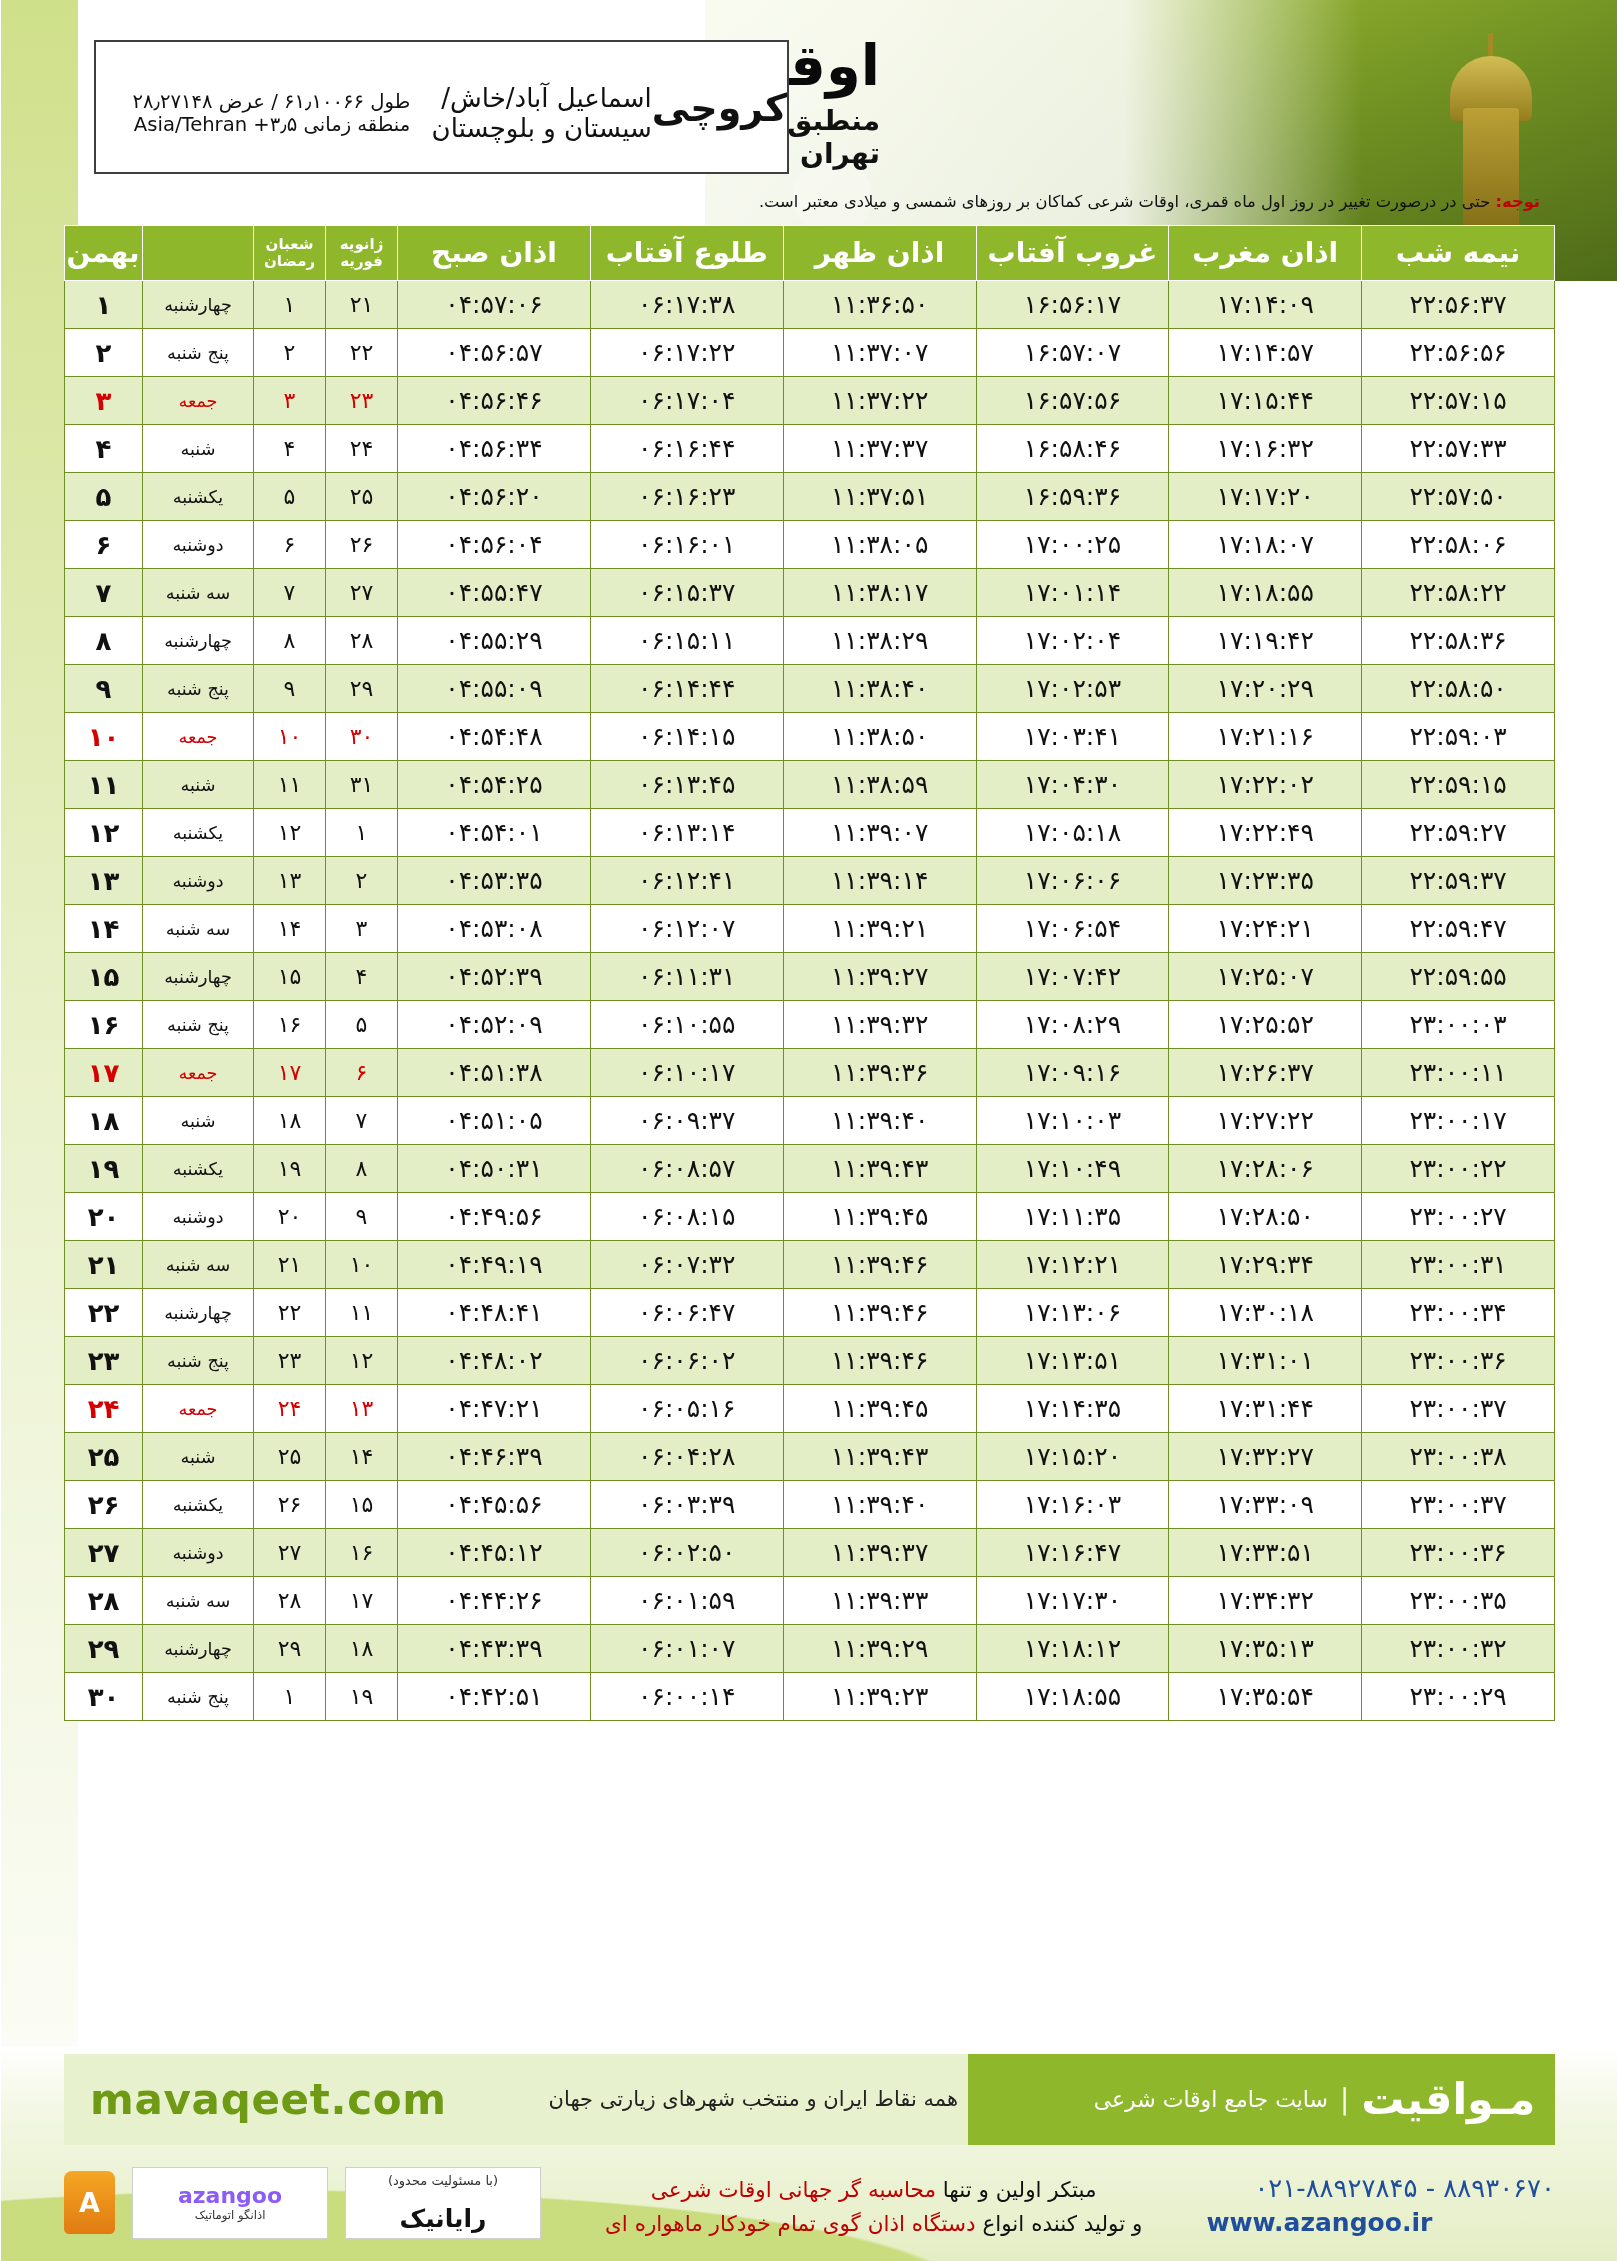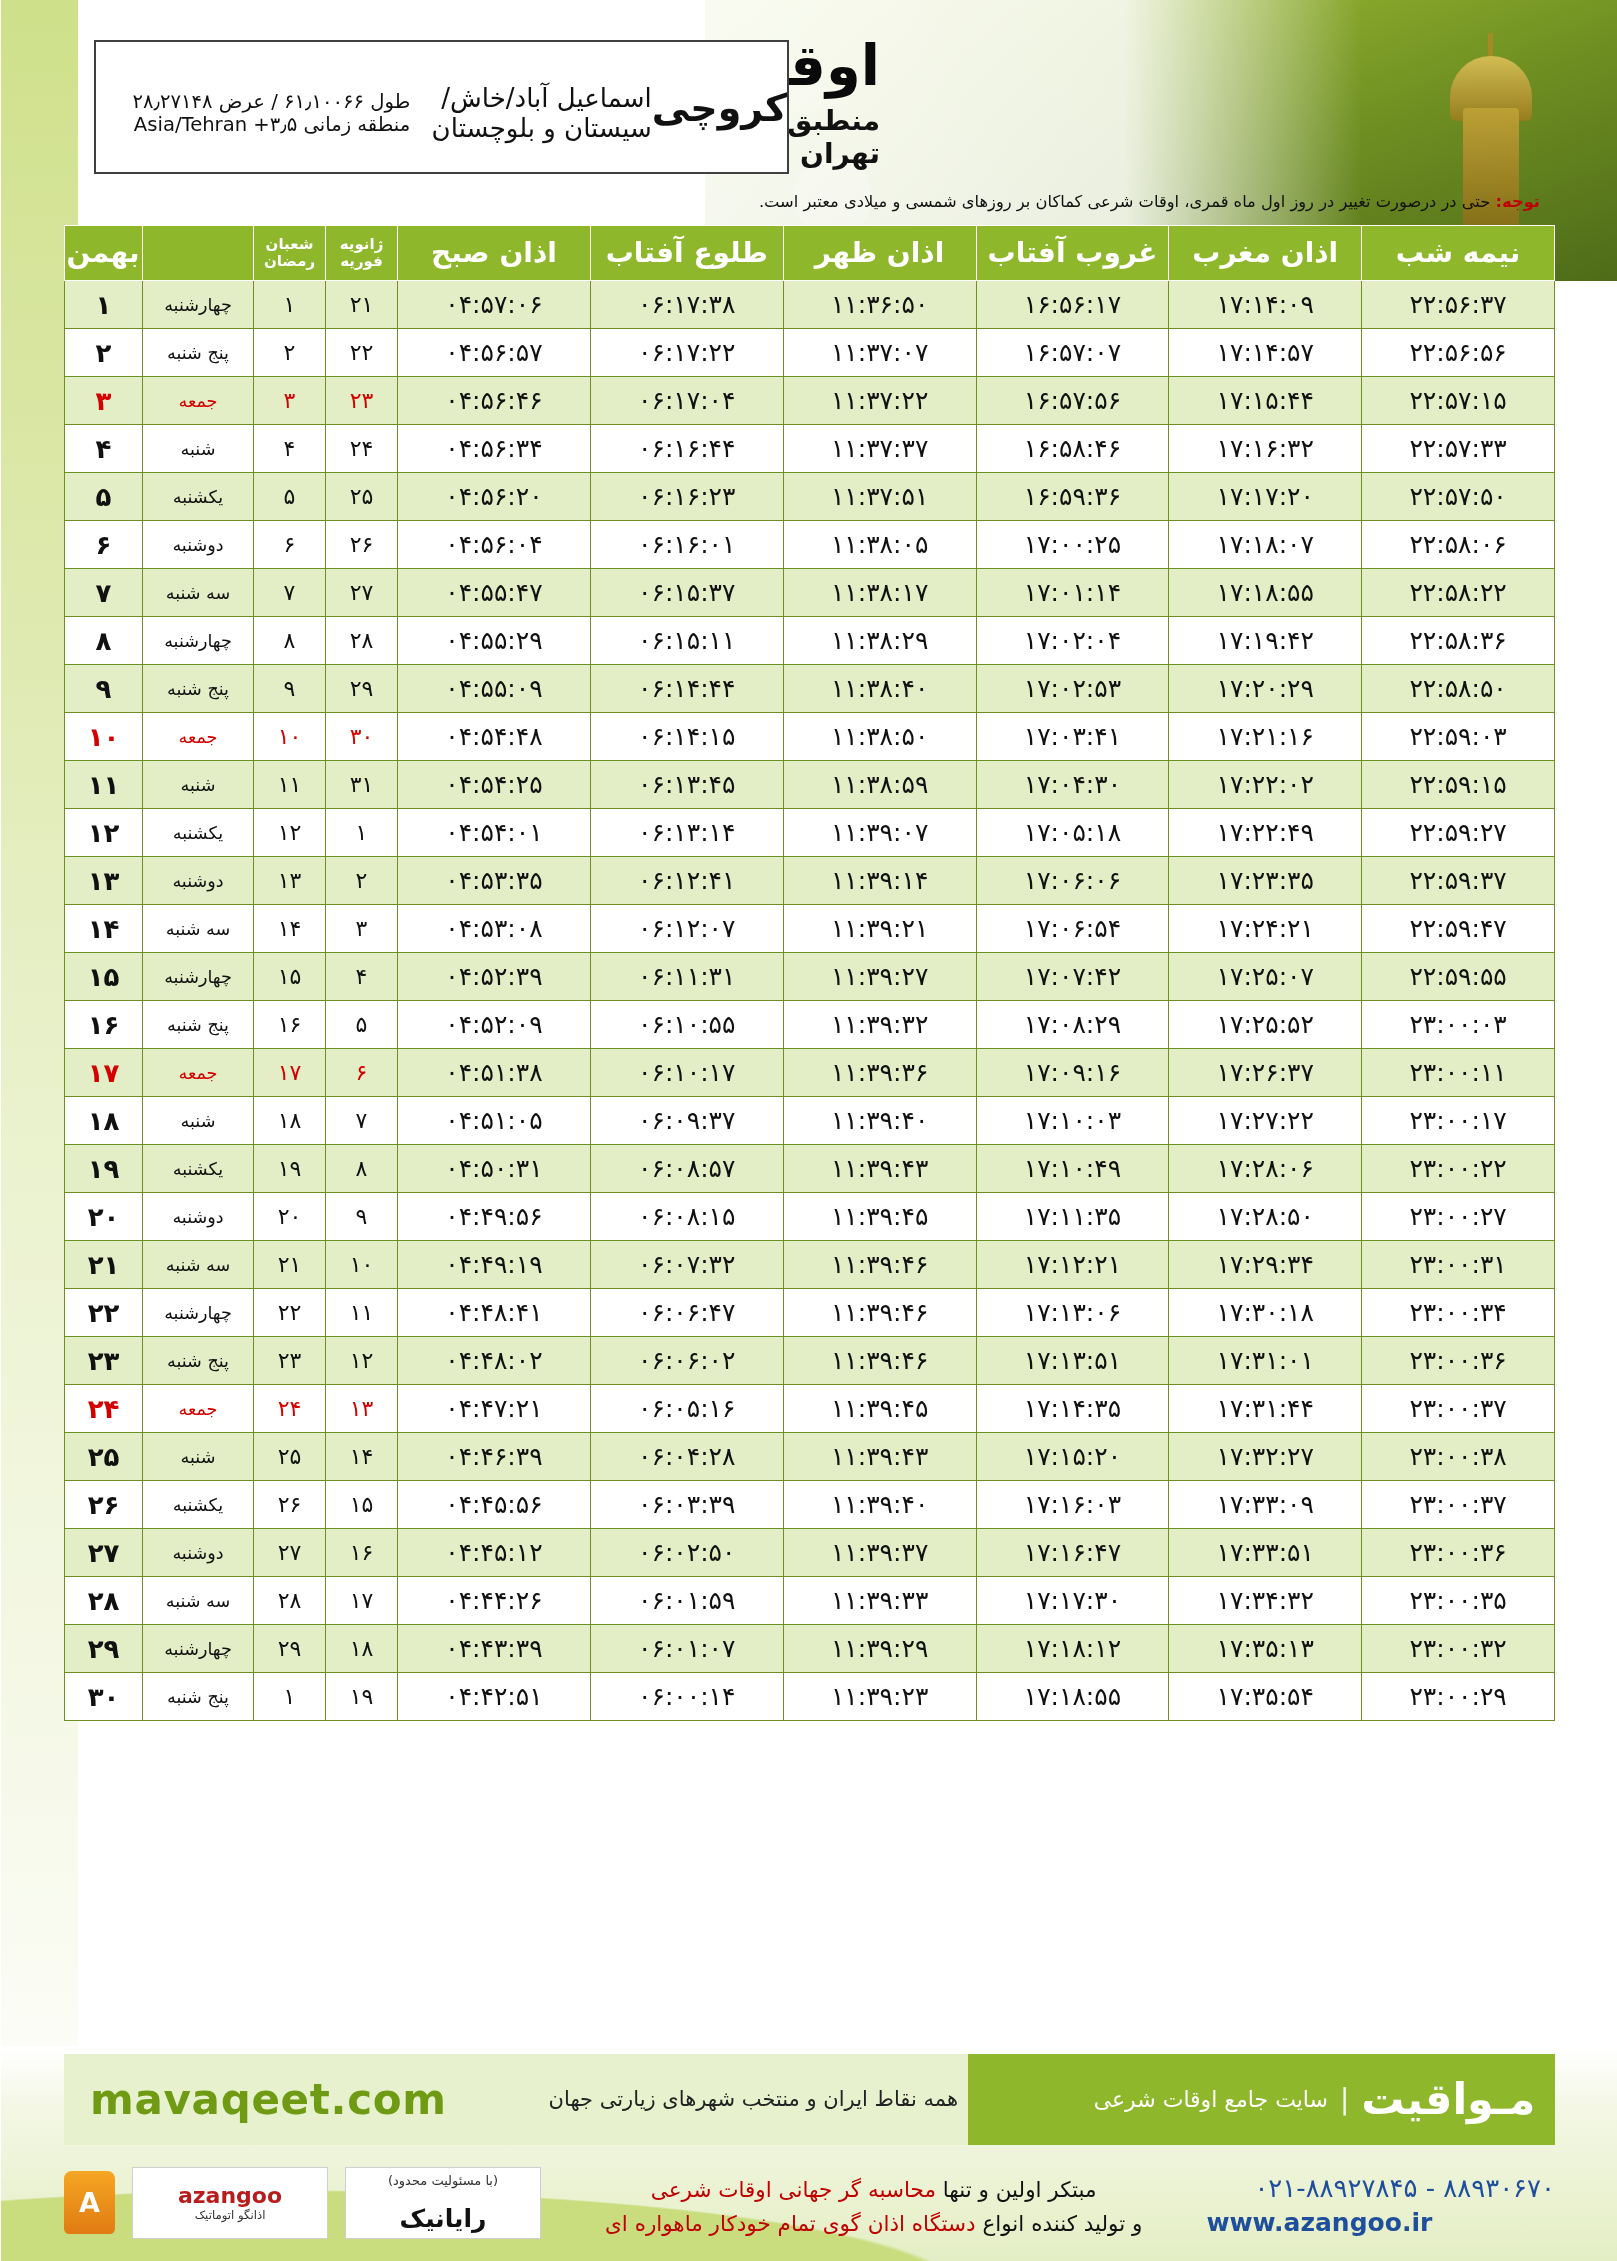--- a/index.html
+++ b/index.html
@@ -139,21 +139,21 @@
   .logo-rayanik{
     width:196px; height:72px; background:#ffffff; border:1.3px solid #cfcfcf;
     display:flex; flex-direction:column; align-items:center; justify-content:center;gap:16px;
   }
   .logo-rayanik .t1{ font-size:13px; color:#333; }
   .logo-rayanik .t2{ font-size:25px; font-weight:bold; color:#111; }
   .logo-azangoo{
     width:196px; height:72px; background:#ffffff; border:1.3px solid #cfcfcf;
     display:flex; flex-direction:column; align-items:center; justify-content:center;
   }
-  .logo-azangoo .t1{ font-size:22px; font-weight:bold; color:#b91c1c; }
+  .logo-azangoo .t1{ font-size:22px; font-weight:bold; color:#8b5cf6; }
   .logo-azangoo .t2{ font-size:11.7px; color:#333; }
   .logo-mark{
     width:51px; height:63px; background:linear-gradient(180deg,#f5a623,#e07b12);
     border-radius:7.8px 7.8px 5.2px 5.2px; display:flex; align-items:center; justify-content:center;
     color:#fff; font-size:27px; font-weight:bold;
   }
 </style>
 </head>
 <body>
 

